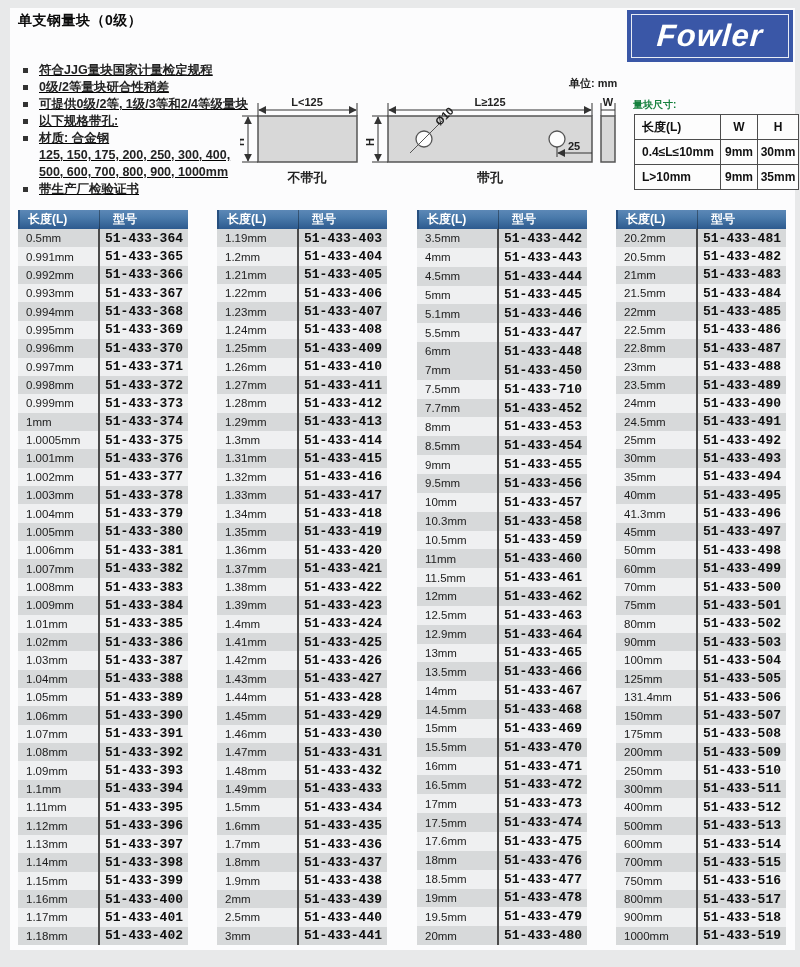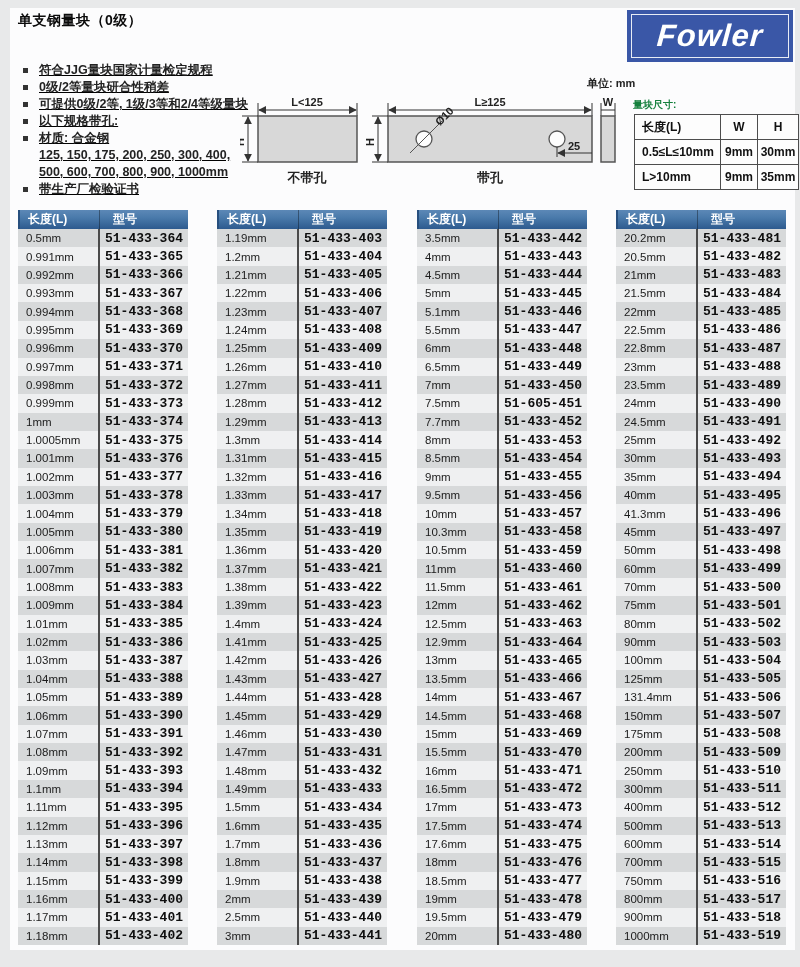--- a/index.html
+++ b/index.html
@@ -33,21 +33,21 @@
   
   .feature-list{position:absolute;left:22px;top:62px;width:340px;text-decoration:underline;}
   .bullet-line{
     position:relative;padding-left:17px;font-size:12.5px;font-weight:bold;
     color:#232323;line-height:17px;white-space:nowrap;
   }
   .bullet-line .sq{
     position:absolute;left:1px;top:6px;width:5px;height:5px;background:#333;
   }
 
-  .unit-note{position:absolute;left:569px;top:76px;font-size:11px;font-weight:bold;color:#222;margin-left:18px;}
+  .unit-note{position:absolute;left:569px;top:76px;font-size:11px;font-weight:bold;color:#222;}
 
   
   .diagram{position:absolute;left:240px;top:70px;}
   .diagram text{font-family:"Liberation Sans",sans-serif;font-weight:bold;fill:#222;}
 
   
   .size-title{position:absolute;left:633px;top:98px;font-size:10px;font-weight:bold;color:#15803d;}
   .size-table{
     position:absolute;left:634px;top:114px;border-collapse:collapse;
     font-size:12px;font-weight:bold;color:#111;
@@ -155,21 +155,21 @@
 
 <div class="size-title">量块尺寸:</div>
 <table class="size-table">
   <tbody>
       <tr>
     <th class="c0">长度(L)</th>
     <th class="c1">W</th>
     <th class="c2">H</th>
   </tr>
   <tr>
-    <td class="c0">0.5≤L≤10mm</td>
+    <td class="c0">0.4≤L≤10mm</td>
     <td class="c1">9mm</td>
     <td class="c2">30mm</td>
   </tr>
   <tr>
     <td class="c0">L&gt;10mm</td>
     <td class="c1">9mm</td>
     <td class="c2">35mm</td>
   </tr>
 </tbody>
   </table>
@@ -524,31 +524,27 @@
       <div class="cell-model">51-433-446</div>
     </div>
     <div class="row light">
       <div class="cell-length">5.5mm</div>
       <div class="cell-model">51-433-447</div>
     </div>
     <div class="row dark">
       <div class="cell-length">6mm</div>
       <div class="cell-model">51-433-448</div>
     </div>
-    <div class="row light">
-      <div class="cell-length">6.5mm</div>
-      <div class="cell-model">51-433-449</div>
-    </div>
     <div class="row dark">
       <div class="cell-length">7mm</div>
       <div class="cell-model">51-433-450</div>
     </div>
     <div class="row light">
       <div class="cell-length">7.5mm</div>
-      <div class="cell-model">51-605-451</div>
+      <div class="cell-model">51-433-710</div>
     </div>
     <div class="row dark">
       <div class="cell-length">7.7mm</div>
       <div class="cell-model">51-433-452</div>
     </div>
     <div class="row light">
       <div class="cell-length">8mm</div>
       <div class="cell-model">51-433-453</div>
     </div>
     <div class="row dark">

